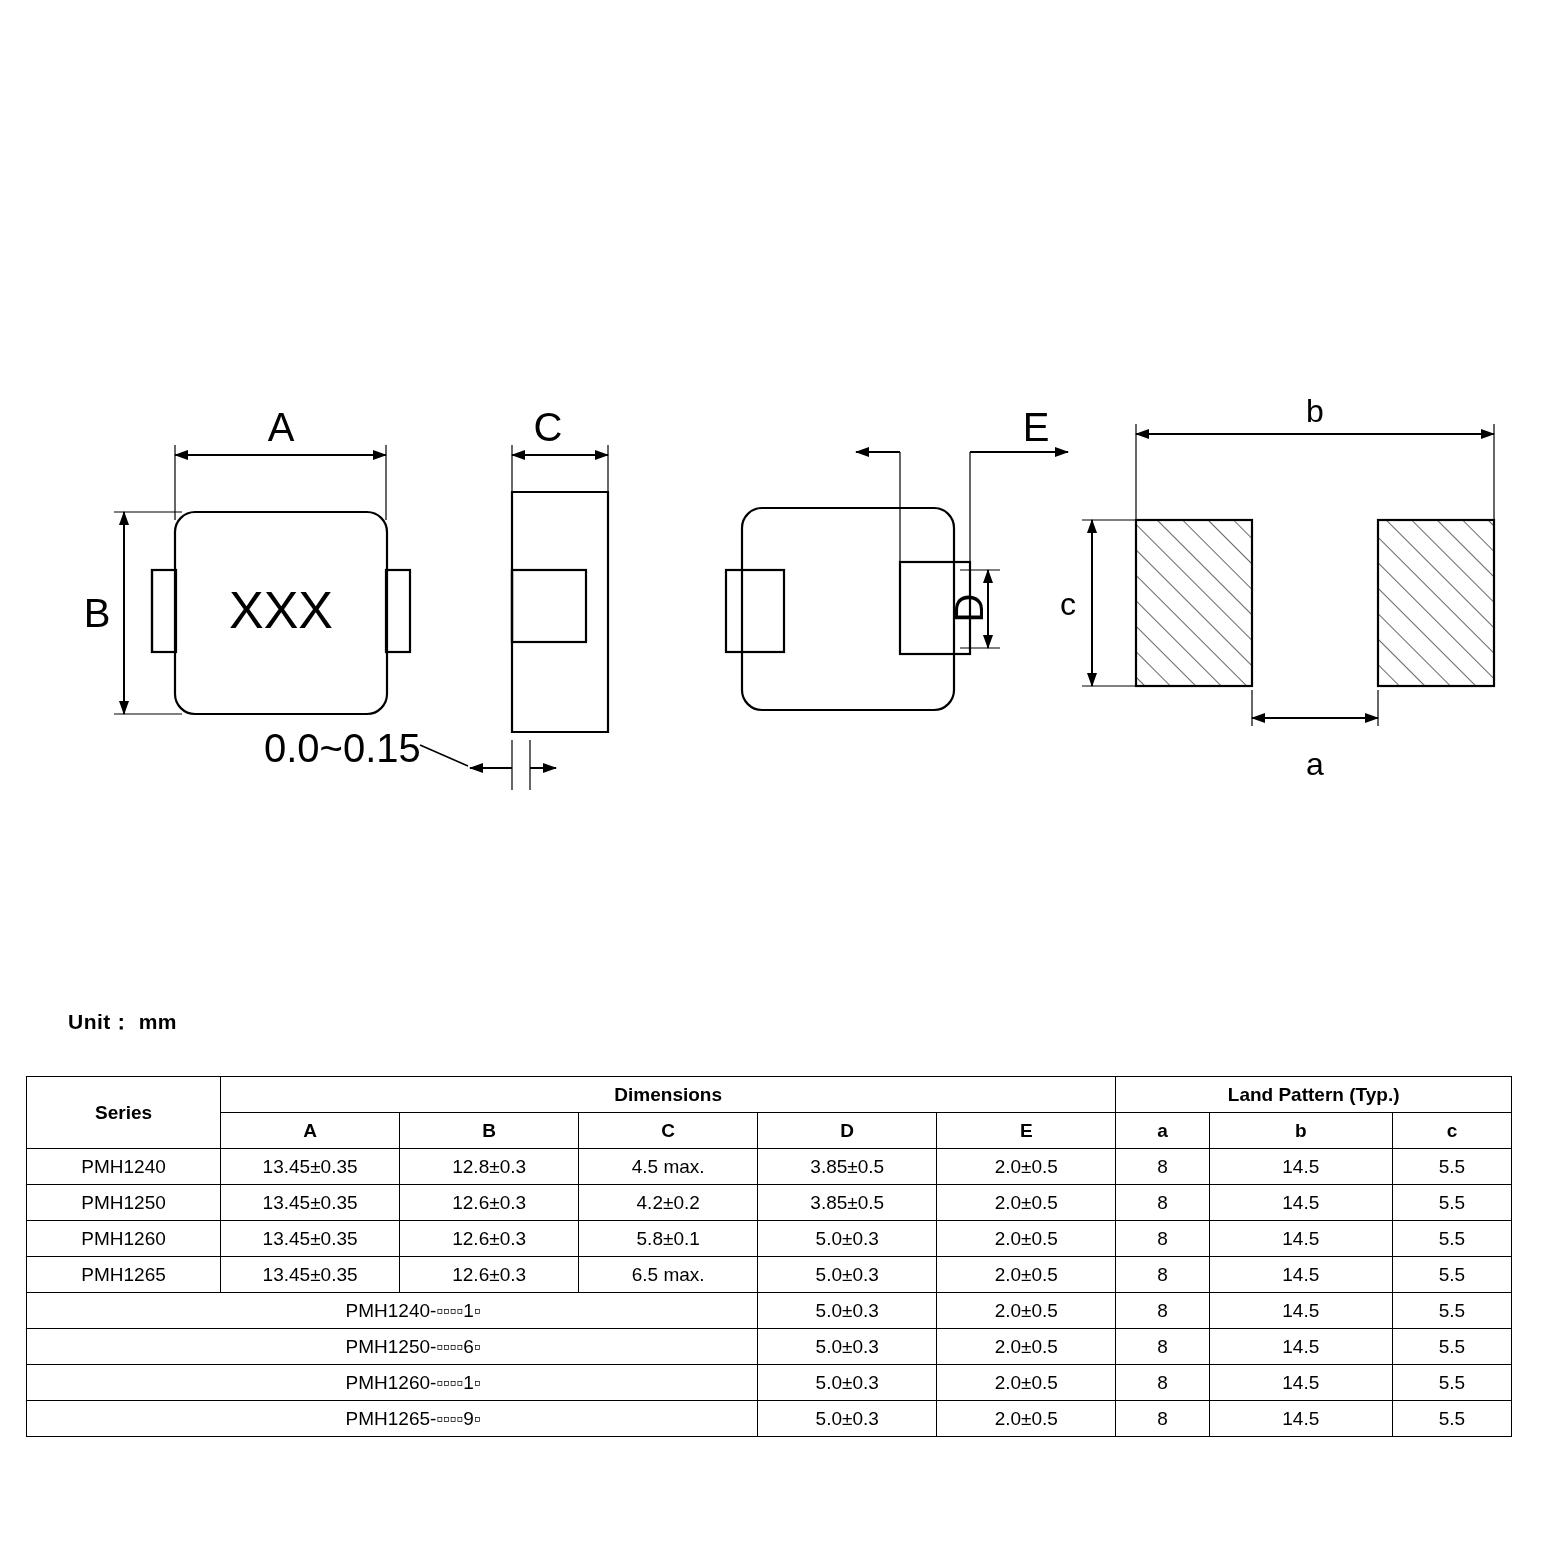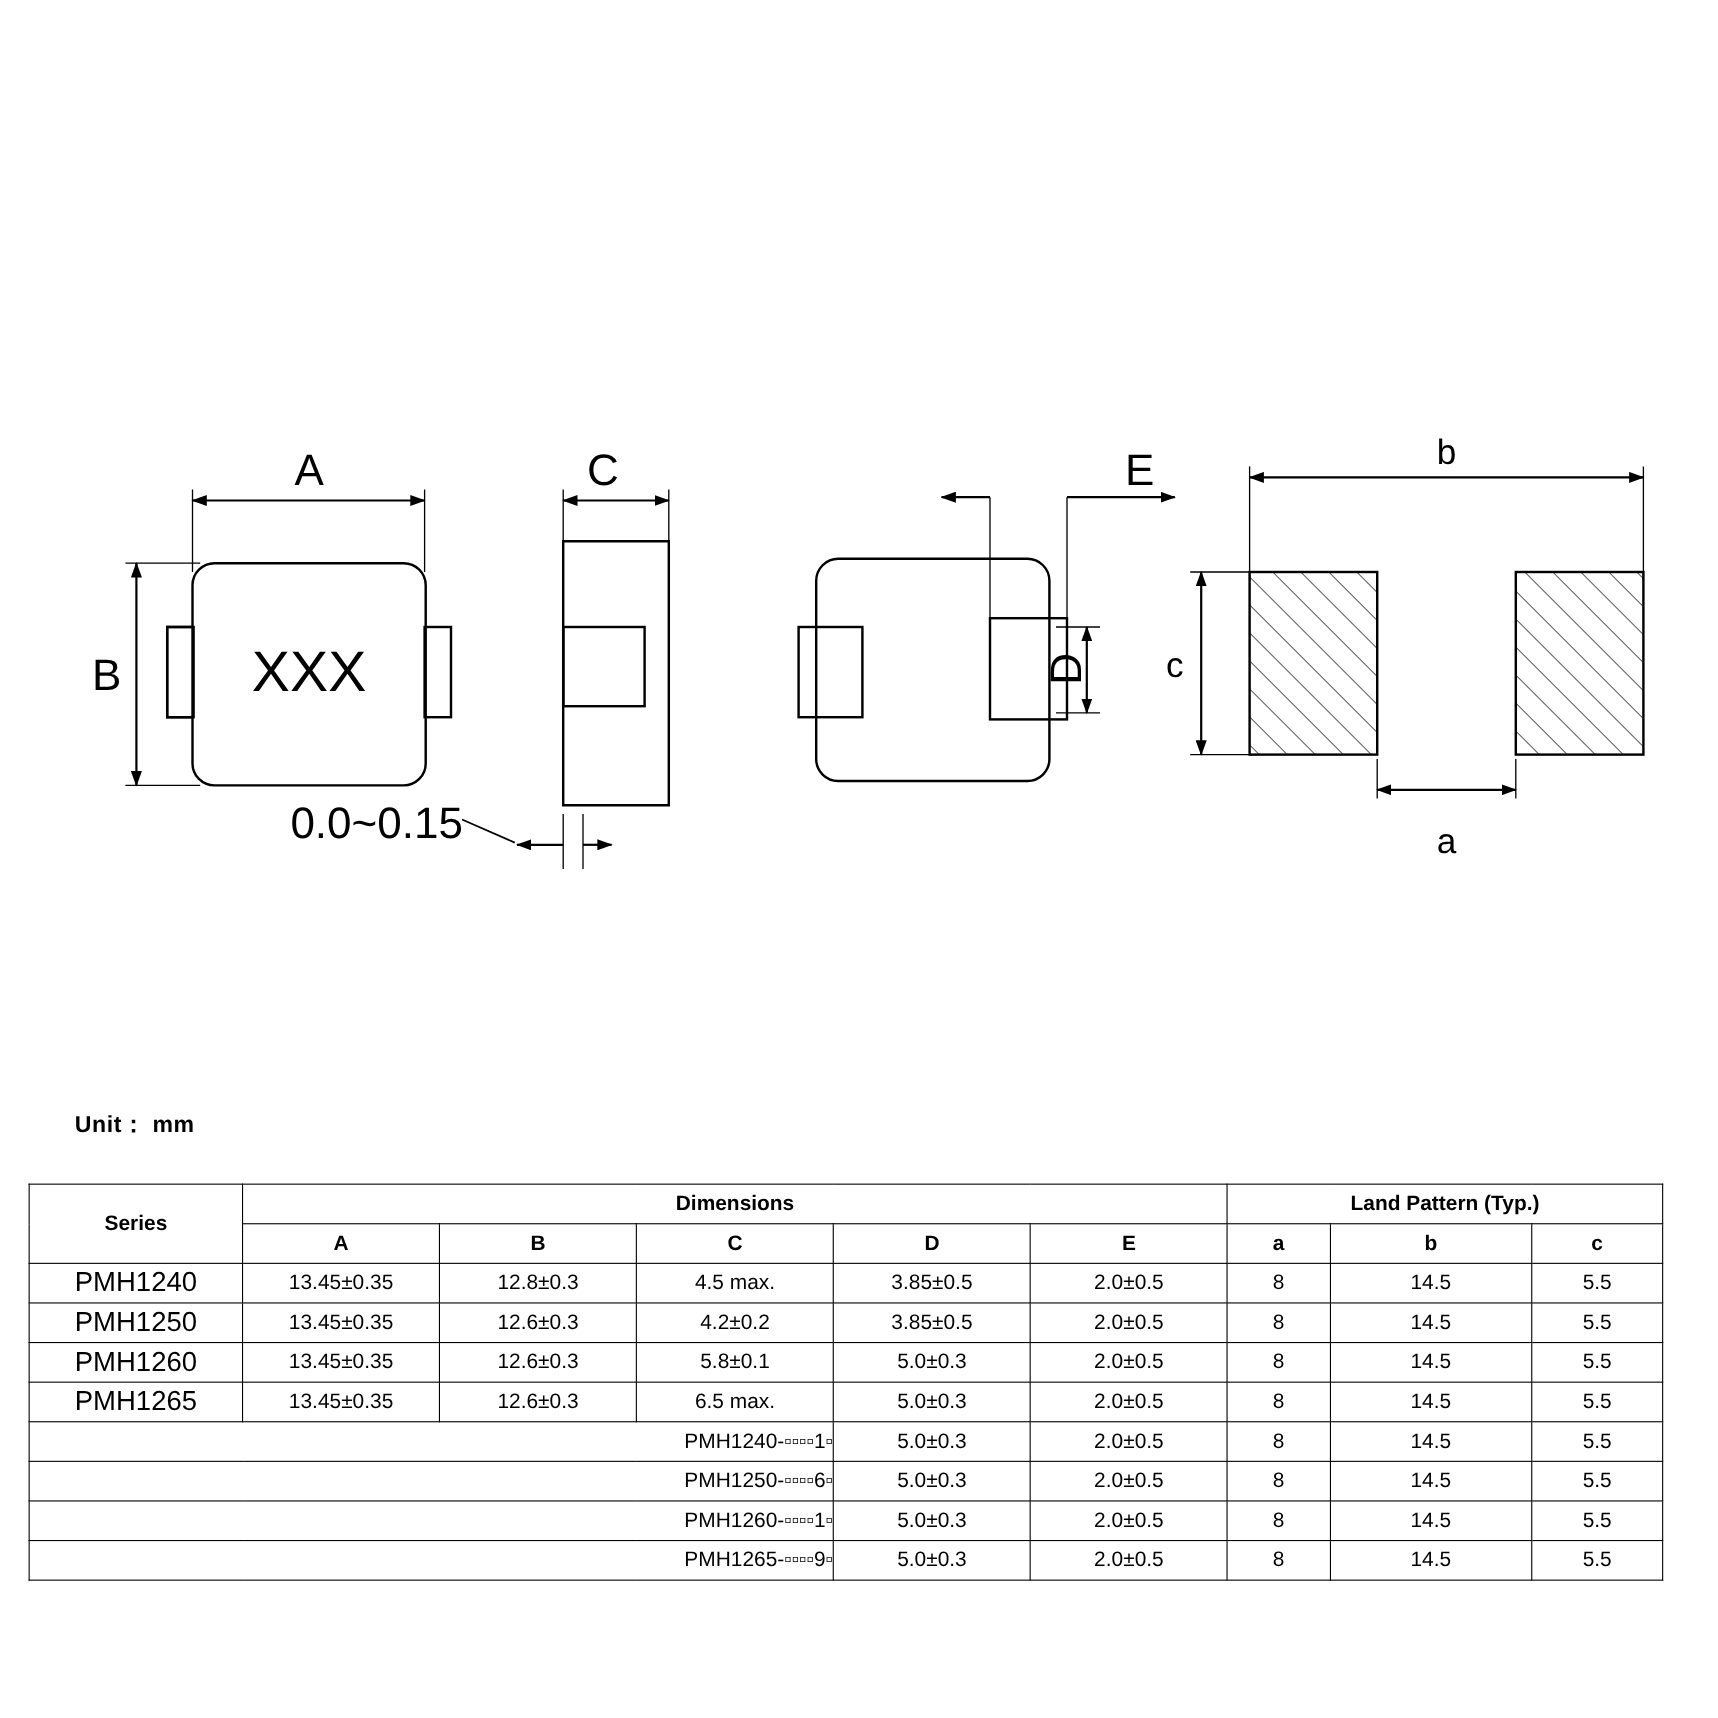--- a/index.html
+++ b/index.html
@@ -47,24 +47,24 @@
     border: 1px solid #000000;
     text-align: center;
     padding: 0;
     height: 35px;
     font-weight: normal;
   }
   table.dims th {
     font-weight: bold;
   }
   table.dims td.series-name {
-    font-size: 25px;
+    font-size: 19px;
   }
   table.dims td.series-wide {
-    text-align: right;
+    text-align: center;
     padding-left: 42px;
   }
   .col-series { width: 180px; }
   .col-dim { width: 166px; }
   .col-a { width: 86px; }
   .col-b { width: 170px; }
   .col-c { width: 110px; }
 </style>
 </head>
 <body>

